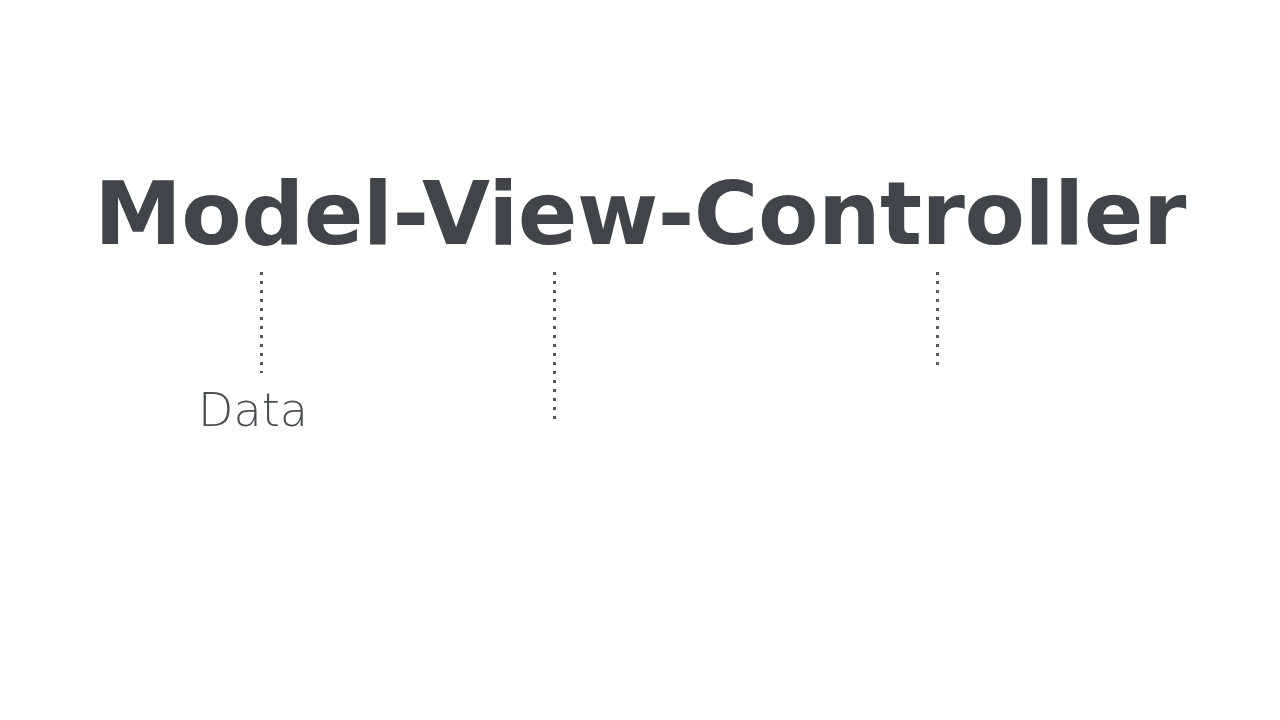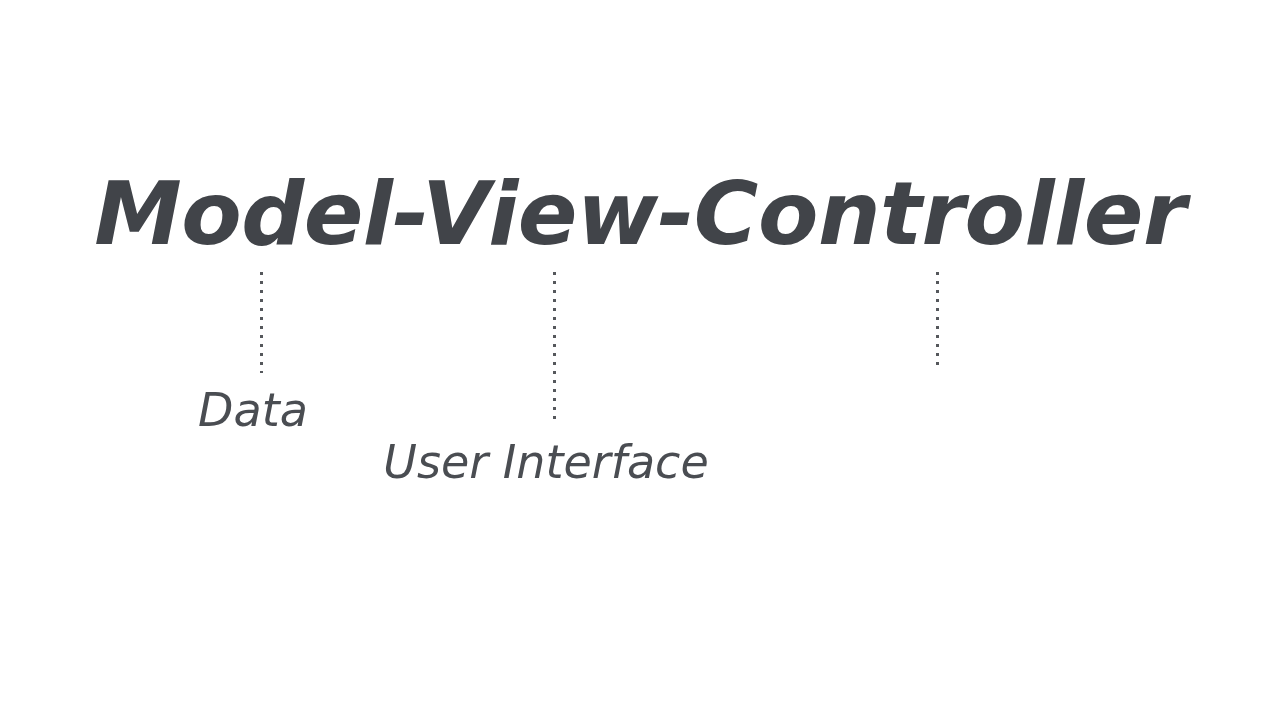--- a/index.html
+++ b/index.html
@@ -13,21 +13,20 @@
     background: #ffffff;
     font-family: "DejaVu Sans", "Liberation Sans", sans-serif;
     overflow: hidden;
   }
 
   #slide {
     position: relative;
     width: 1280px;
     height: 628px;
     background: #ffffff;
-    font-style: italic;
   }
 
   
   .title {
     position: absolute;
     left: 0;
     top: 166px;
     width: 1280px;
     text-align: center;
     font-family: "DejaVu Sans", "Liberation Sans", sans-serif;
@@ -79,16 +78,15 @@
 <div id="slide" style="background: rgb(255, 255, 255);">
 
   <div class="title" style="color: rgb(65, 68, 73);">Model-View-Controller</div>
 
   <div class="connector left" style="background-image: linear-gradient(rgb(85, 88, 92) 0px, rgb(85, 88, 92) 3px, rgba(255, 255, 255, 0) 3px, rgba(255, 255, 255, 0) 9px); height: 101px;"></div>
   <div class="connector middle" style="background-image: linear-gradient(rgb(85, 88, 92) 0px, rgb(85, 88, 92) 3px, rgba(255, 255, 255, 0) 3px, rgba(255, 255, 255, 0) 9px); height: 147px;"></div>
   <div class="connector right" style="background-image: linear-gradient(rgb(85, 88, 92) 0px, rgb(85, 88, 92) 3px, rgba(255, 255, 255, 0) 3px, rgba(255, 255, 255, 0) 9px); height: 97px;"></div>
 
   <div class="leaf-label data" style="color: rgb(74, 77, 82);">Data</div>
 
-  <div class="leaf-label ui" style="color: rgb(74, 77, 82);">User Interface</div>
 
 
 </div>
 
 </body></html>

